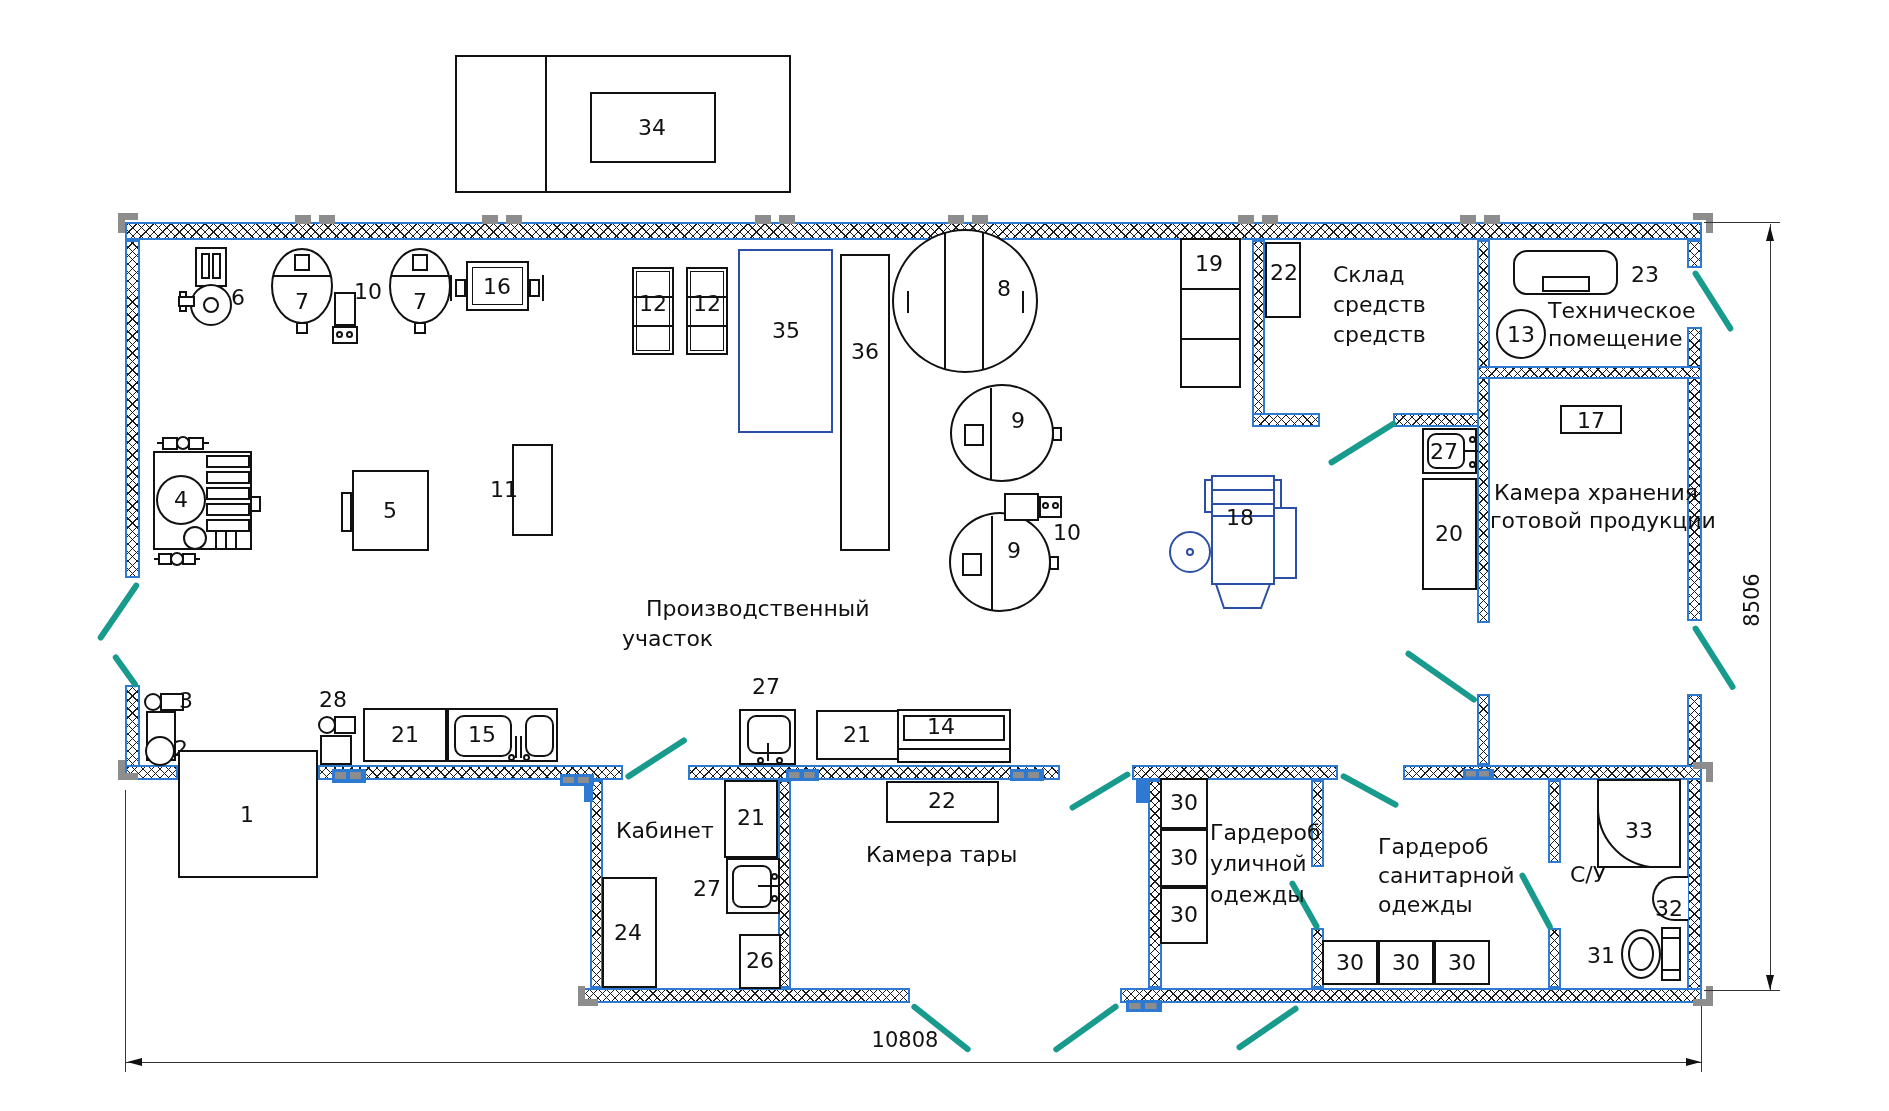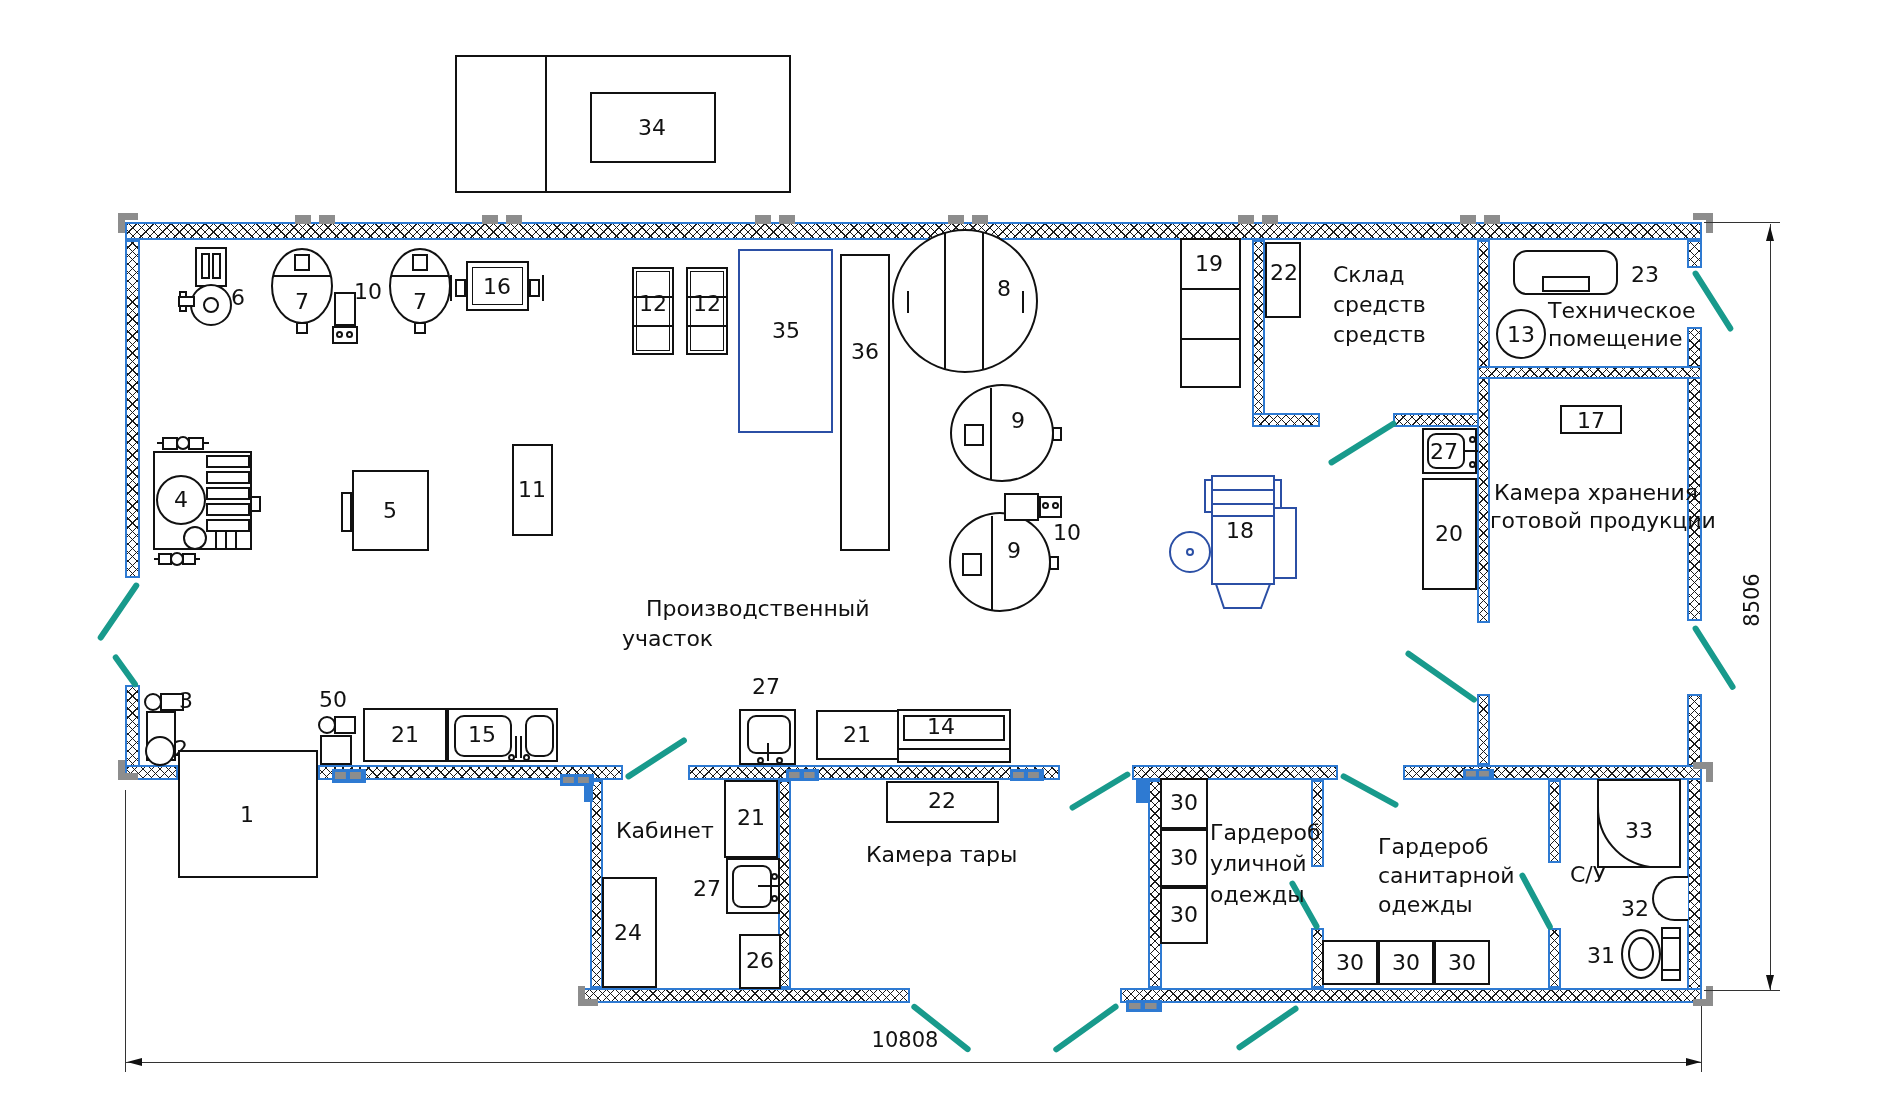--- a/index.html
+++ b/index.html
@@ -228,37 +228,37 @@
         <rect x="33" y="117" width="12" height="10"></rect>
         <circle cx="27" cy="122" r="6"></circle>
     </g>
   </svg>
   <span class="num" style="left:181px;top:499px">4</span>
 
   <div class="eq" style="left:352px;top:470px;width:77px;height:81px"></div>
   <div class="eq" style="left:341px;top:492px;width:11px;height:40px"></div>
   <span class="num" style="left:390px;top:510px">5</span>
   <div class="eq" style="left:512px;top:444px;width:41px;height:92px"></div>
-  <span class="num" style="left:532px;top:489px">11</span>
+  <span class="num" style="left:504px;top:489px">11</span>
 
   <svg style="left:1168px;top:468px" width="132" height="146">
     <g fill="#fff" stroke="#2b4fa5" stroke-width="2">
       <circle cx="22" cy="84" r="20"></circle>
         <circle cx="22" cy="84" r="3"></circle>
       <rect x="37" y="12" width="7" height="32"></rect>
         <rect x="106" y="12" width="7" height="32"></rect>
       <rect x="44" y="8" width="62" height="40"></rect>
         <line x1="44" y1="22" x2="106" y2="22"></line>
         <line x1="44" y1="36" x2="106" y2="36"></line>
       <rect x="106" y="40" width="22" height="70"></rect>
       <rect x="44" y="48" width="62" height="68"></rect>
       <polygon points="48,116 102,116 93,140 56,140"></polygon>
     </g>
   </svg>
-  <span class="num" style="left:1240px;top:530px">18</span>
+  <span class="num" style="left:1240px;top:517px">18</span>
 
   <div class="eq" style="left:1180px;top:238px;width:61px;height:150px"></div>
   <div class="hl" style="left:1182px;top:288px;width:57px"></div>
   <div class="hl" style="left:1182px;top:338px;width:57px"></div>
   <span class="num" style="left:1209px;top:263px">19</span>
   <div class="eq" style="left:1265px;top:242px;width:36px;height:76px"></div>
   <span class="num" style="left:1284px;top:272px">22</span>
 
   <div class="eq" style="left:1422px;top:428px;width:55px;height:46px">
     <div class="sq rnd" style="left:3px;top:3px;width:38px;height:36px;border-radius:9px"></div>
@@ -284,21 +284,21 @@
   <div class="eq" style="left:178px;top:750px;width:140px;height:128px"></div>
   <span class="num" style="left:247px;top:814px">1</span>
 
   <svg style="left:316px;top:710px" width="42" height="56">
     <g fill="#fff" stroke="#111" stroke-width="2">
       <circle cx="11" cy="15" r="8"></circle>
         <rect x="19" y="7" width="20" height="16"></rect>
         <rect x="5" y="26" width="30" height="28"></rect>
     </g>
   </svg>
-  <span class="num" style="left:333px;top:699px">50</span>
+  <span class="num" style="left:333px;top:699px">28</span>
 
   <div class="eq" style="left:363px;top:708px;width:84px;height:54px"></div>
   <span class="num" style="left:405px;top:734px">21</span>
   <div class="eq" style="left:447px;top:708px;width:111px;height:54px">
     <div class="sq" style="left:5px;top:5px;width:58px;height:42px;border-radius:10px"></div>
     <div class="sq" style="left:76px;top:5px;width:29px;height:42px;border-radius:10px"></div>
     <div class="vl" style="left:66px;top:26px;height:22px"></div>
       <div class="vl" style="left:71px;top:26px;height:22px"></div>
     <div class="dot" style="left:59px;top:44px"></div>
       <div class="dot" style="left:74px;top:44px"></div>
@@ -353,21 +353,21 @@
   <span class="num" style="left:1462px;top:962px">30</span>
 
   <svg style="left:1597px;top:779px" width="84" height="89">
     <g fill="none" stroke="#111" stroke-width="2">
       <rect x="1" y="1" width="82" height="87" fill="#fff"></rect>
       <path d="M1,27 A60,60 0 0 0 53,88"></path>
     </g>
   </svg>
   <span class="num" style="left:1639px;top:830px">33</span>
   <div class="eq" style="left:1652px;top:876px;width:36px;height:45px;border-right:none;border-radius:40px 0 0 40px"></div>
-  <span class="num" style="left:1635px;top:908px">32</span>
+  <span class="num" style="left:1669px;top:908px">32</span>
   <svg style="left:1620px;top:924px" width="64" height="60">
     <g fill="#fff" stroke="#111" stroke-width="2">
       <rect x="42" y="4" width="18" height="52"></rect>
         <line x1="42" y1="14" x2="60" y2="14"></line>
         <line x1="42" y1="46" x2="60" y2="46"></line>
       <ellipse cx="21" cy="30" rx="19" ry="24"></ellipse>
         <ellipse cx="21" cy="30" rx="12" ry="16"></ellipse>
     </g>
   </svg>
   <span class="num" style="left:1601px;top:955px">31</span>

